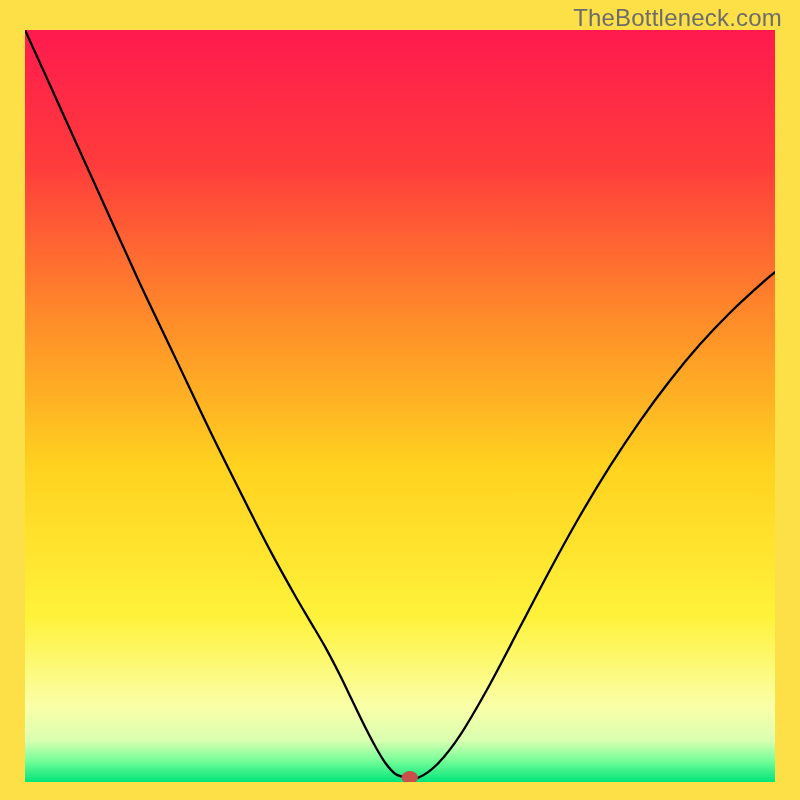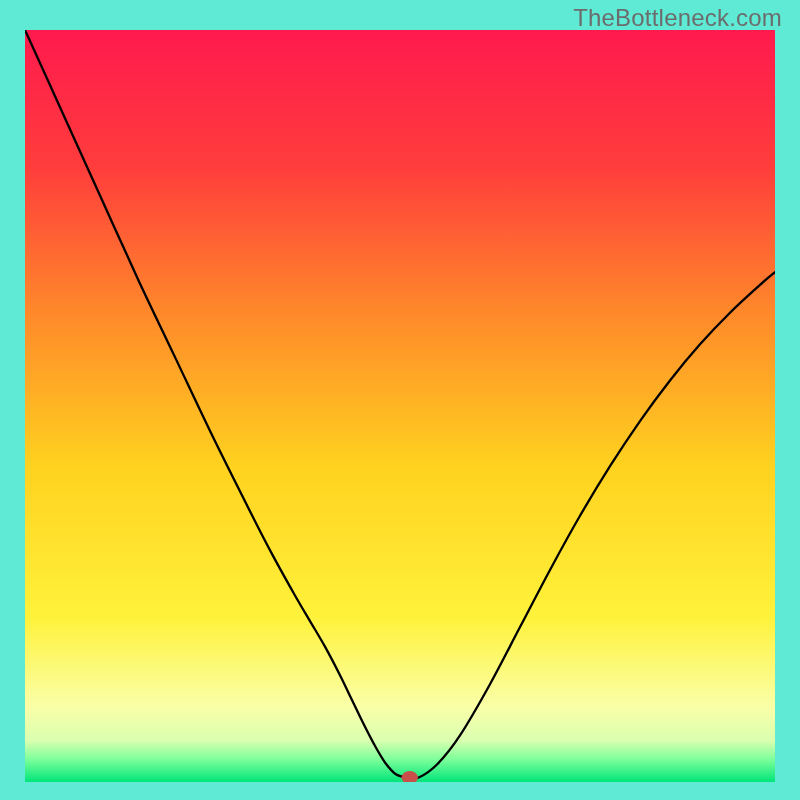--- a/index.html
+++ b/index.html
@@ -7,21 +7,21 @@
     padding: 0;
     background: #000;
     width: 800px;
     height: 800px;
     overflow: hidden;
     font-family: Arial, sans-serif;
   }
   .outer {
     width: 800px;
     height: 800px;
-    background: #5eead4;
+    background: #fde047;
     position: relative;
   }
   .watermark {
     position: absolute;
     top: 4px;
     right: 18px;
     color: #6c6c6c;
     font-size: 24px;
     font-weight: 500;
     letter-spacing: 0.2px;

